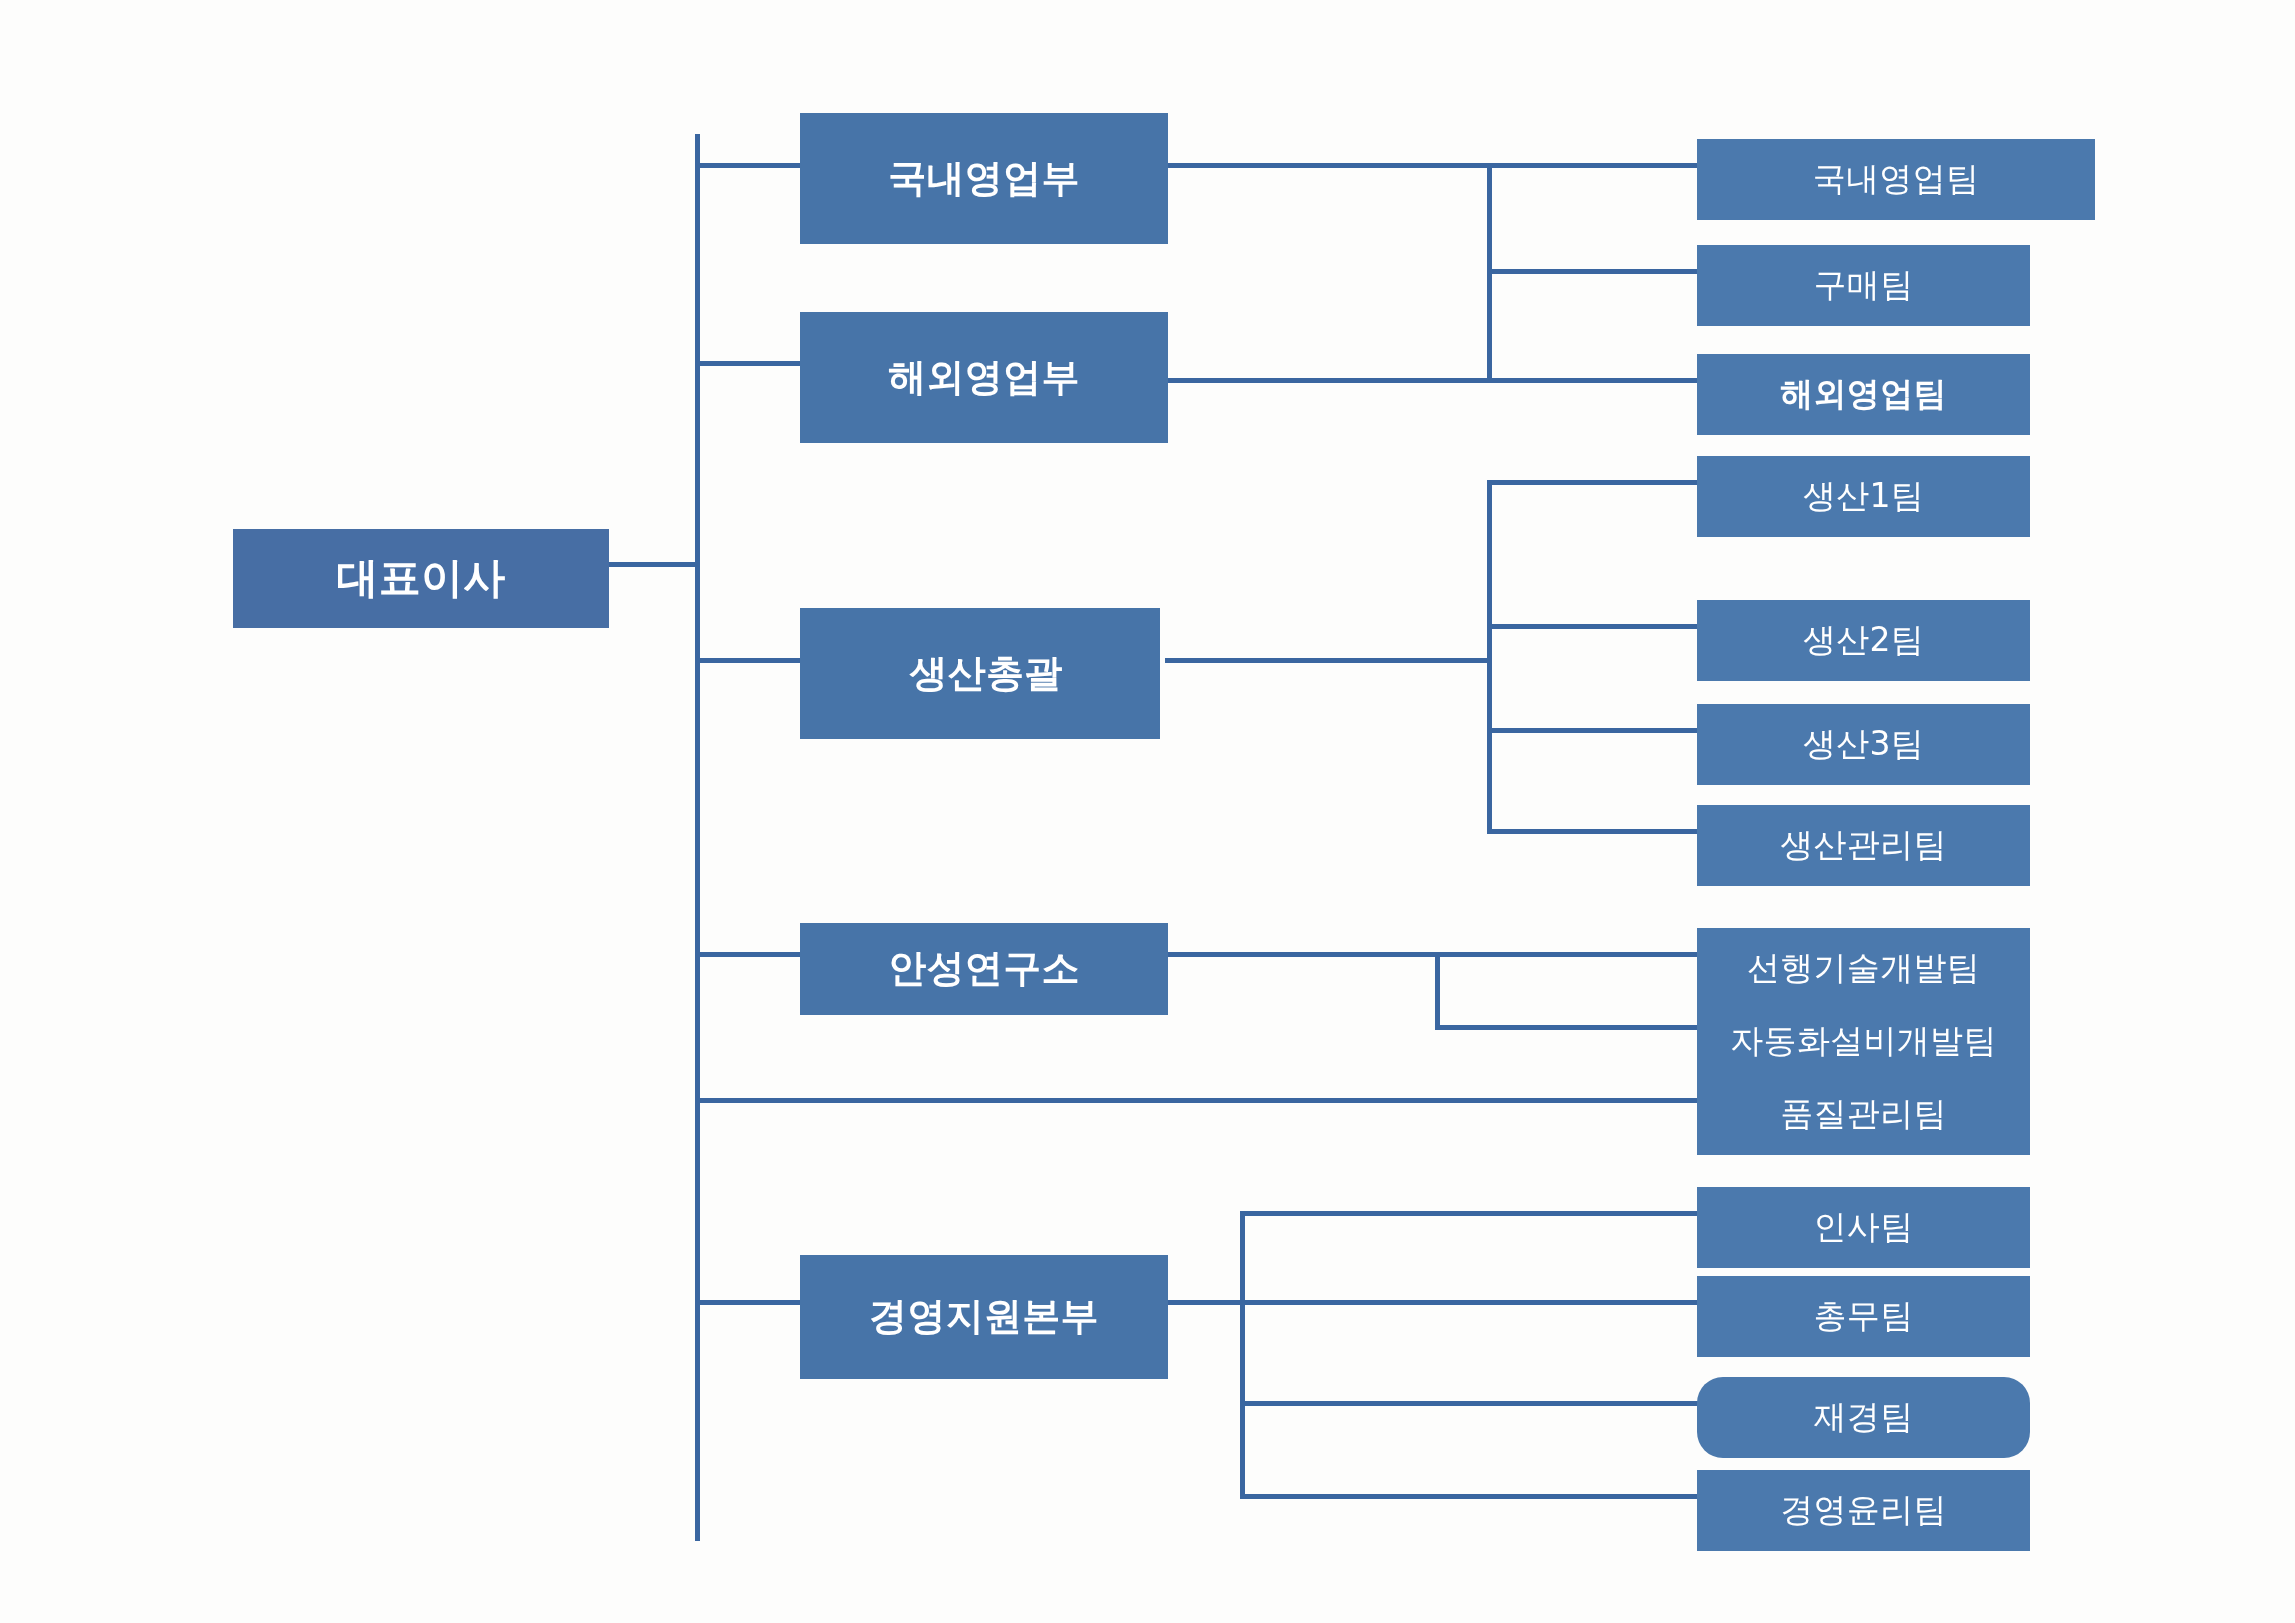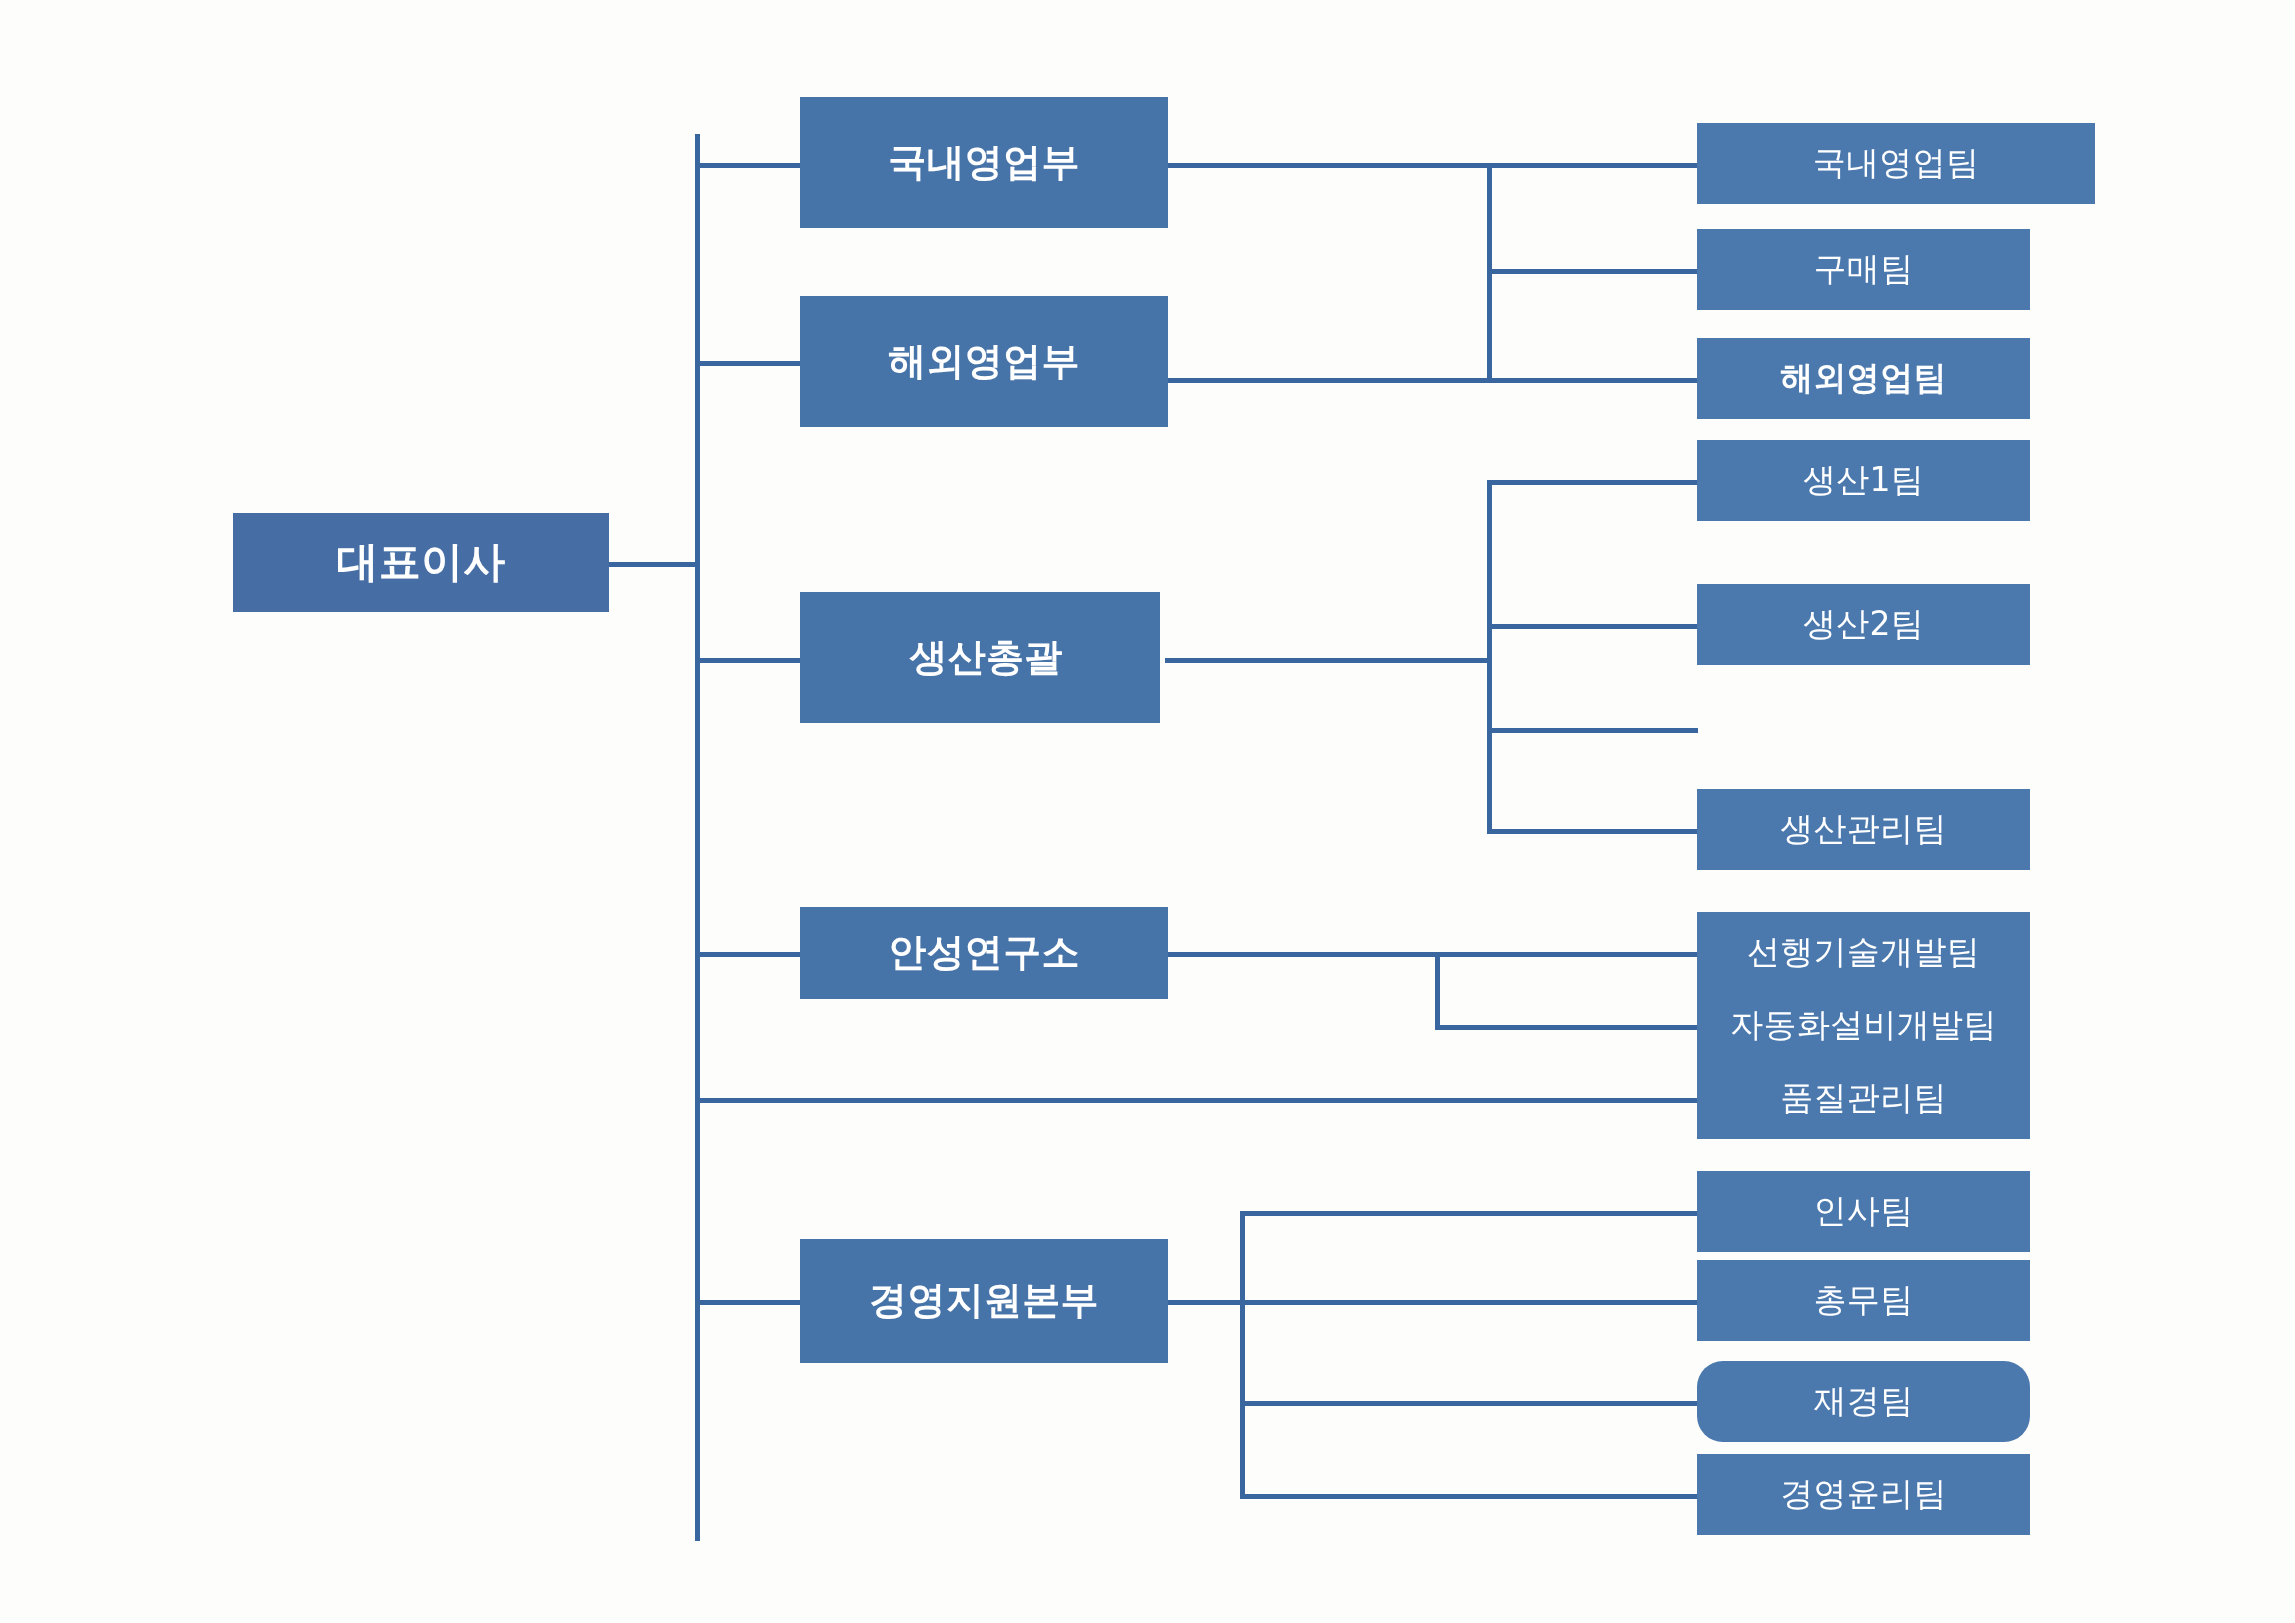--- a/index.html
+++ b/index.html
@@ -19,20 +19,21 @@
   .node {
     position: absolute;
     display: flex;
     align-items: center;
     justify-content: center;
     color: #ffffff;
     text-align: center;
     line-height: 1.1;
     box-sizing: border-box;
     letter-spacing: 0.3px;
+    margin-top: 16px;
   }
   .node.level-root {
     background: #476ea4;
     font-size: 42px;
     font-weight: 700;
   }
   .node.level-dept {
     background: #4774a8;
     font-size: 38px;
     font-weight: 700;
@@ -130,20 +131,23 @@
   </div>
 
   <div class="node level-team" style="left:1697px; top:440px; width:333px; height:81px;">
     <span>생산1팀</span>
   </div>
 
   <div class="node level-team" style="left:1697px; top:584px; width:333px; height:81px;">
     <span>생산2팀</span>
   </div>
 
+  <div class="node level-team" style="left:1697px; top:688px; width:333px; height:81px;">
+    <span>생산3팀</span>
+  </div>
 
   <div class="node level-team" style="left:1697px; top:789px; width:333px; height:81px;">
     <span>생산관리팀</span>
   </div>
 
   <div class="node level-team" style="left:1697px; top:912px; width:333px; height:81px;">
     <span>선행기술개발팀</span>
   </div>
 
   <div class="node level-team" style="left:1697px; top:985px; width:333px; height:81px;">

